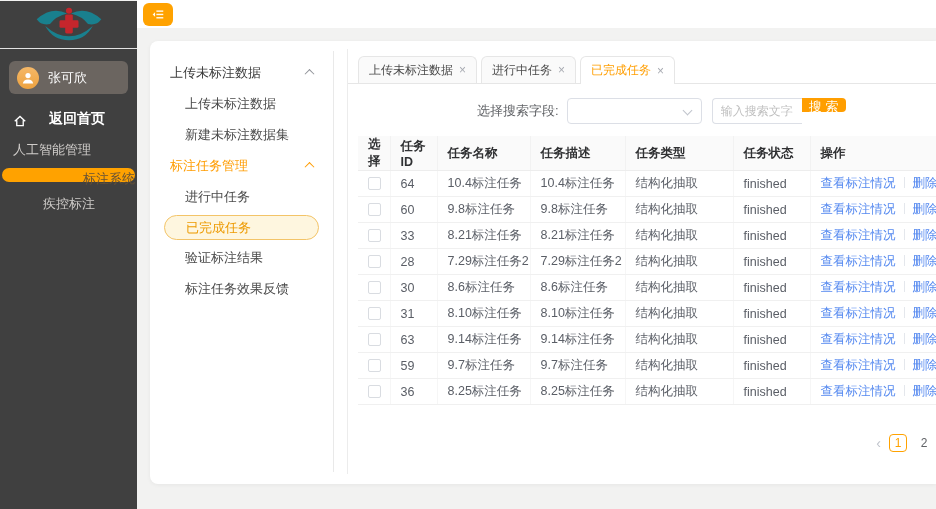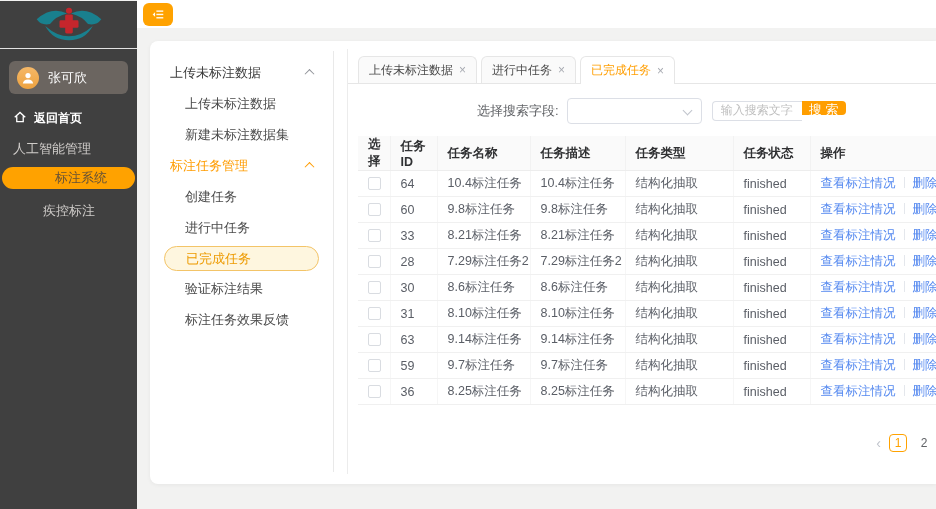--- a/index.html
+++ b/index.html
@@ -11,26 +11,26 @@
   }
   
   .sidebar { position:absolute; left:0; top:1px; width:137px; height:509px; background:#404040; z-index:5; }
   .logo-wrap { padding-top:4px; text-align:center; }
   .sidebar-divider { border-top:1px solid rgba(255,255,255,.85); margin-top:2px; }
   .user-chip { margin:12px 9px 0; height:33px; background:#6B6560; border-radius:6px;
     display:flex; align-items:center; gap:9px; padding:0 8px; }
   .avatar { width:22px; height:22px; border-radius:50%;
     background:linear-gradient(180deg,#F5B868,#EDA23F); display:flex; align-items:center; justify-content:center; }
   .user-name { color:#fff; font-size:13px; }
-  .nav-home { margin:16px 0 0 13px; display:flex; align-items:flex-start; gap:7px;
-    color:#fff; font-weight:bold; font-size:12px; cursor:pointer; }
+  .nav-home { margin:16px 0 0 13px; display:flex; align-items:flex-end; gap:22px;
+    color:#fff; font-weight:bold; font-size:14px; cursor:pointer; }
   .nav-item { color:#CFCCC9; font-size:13px; cursor:pointer; }
   .nav-parent { margin:13px 0 0 13px; }
-  .nav-pill { margin:9px 2px 0; height:22px; line-height:22px; background:#FFA200;
-    border-radius:13px; color:#655136; padding-left:53px; font-size:13px; }
+  .nav-pill { margin:9px 2px 0; height:14px; line-height:22px; background:#FFA200;
+    border-radius:13px; color:#655136; padding-left:53px; font-size:13px;text-align:right; }
   .nav-child { margin:13px 0 0 43px; }
   
   .topbar { position:absolute; left:137px; top:0; width:799px; height:28px; background:#fff; }
   .collapse-btn { position:absolute; left:6px; top:3px; width:30px; height:23px;
     background:#FFA200; border:none; border-radius:6px; display:flex; align-items:center; justify-content:center; cursor:pointer; }
   
   .card { position:absolute; left:150px; top:41px; width:786px; height:443px;
     background:#fff; border-radius:8px 0 0 8px; box-shadow:0 1px 4px rgba(0,0,0,.05); }
   
   .menu { position:absolute; left:0; top:0; width:183px; height:100%; padding-top:16px; }
@@ -56,23 +56,23 @@
   .tab.active { background:#fff; color:#FF9E00; height:28px; z-index:2; }
   .tab-close { font-size:12px; color:#A8ABB2; cursor:pointer; line-height:1; }
   
   .search-row { display:flex; align-items:center; margin:14px 0 0 129px; height:26px; }
   .search-label { color:#606266; font-size:13px; }
   .select-box { position:relative; margin-left:8px; width:135px; height:26px;
     border:1px solid #DCDFE6; border-radius:4px; background:#fff; cursor:pointer; }
   .chev-down { position:absolute; right:10px; top:8px; width:7px; height:7px;
     border-right:1.3px solid #C0C4CC; border-bottom:1.3px solid #C0C4CC; transform:rotate(45deg); }
   .input-group { display:flex; margin-left:10px; }
-  .search-input { width:90px; height:20px; border:1px solid #DCDFE6; border-right:none;
+  .search-input { width:90px; height:26px; border:1px solid #DCDFE6; border-right:none;
     border-radius:4px 0 0 4px; padding:0 8px; font-size:12px; color:#333; outline:none;
-    font-family:Liberation Mono, monospace; }
+    font-family:Liberation Sans, sans-serif; }
   .search-input::placeholder { color:#BFBFBF; }
   .search-btn { width:44px; height:14px; background:#FF9E00; color:#fff; border:none;
     border-radius:0 4px 4px 0; font-size:13px; cursor:pointer;
     font-family:"Liberation Sans","DejaVu Sans",sans-serif; }
   
   table { border-collapse:collapse; margin:12px 0 0 10px; width:calc(100% - 10px);
     font-size:12.5px; table-layout:fixed; }
   col.c-sel{width:32px} col.c-id{width:47px} col.c-name{width:93px}
   col.c-desc{width:95px} col.c-type{width:108px} col.c-status{width:77px}
   th { background:#FAFAFA; color:#303133; font-weight:bold; text-align:left;
@@ -146,21 +146,20 @@
       <span>上传未标注数据</span>
       <span class="chev-up"></span>
     </div>
     <div class="menu-row menu-sub">上传未标注数据</div>
     <div class="menu-row menu-sub">新建未标注数据集</div>
 
     <div class="menu-row menu-group orange">
       <span>标注任务管理</span>
       <span class="chev-up"></span>
     </div>
-    <div class="menu-row menu-sub">创建任务</div>
     <div class="menu-row menu-sub">进行中任务</div>
     <div class="menu-sub-selected">已完成任务</div>
     <div class="menu-row menu-sub">验证标注结果</div>
     <div class="menu-row menu-sub">标注任务效果反馈</div>
   </nav>
 
   <div class="vline1"></div>
   <div class="vline2"></div>
 
   <div class="content">

